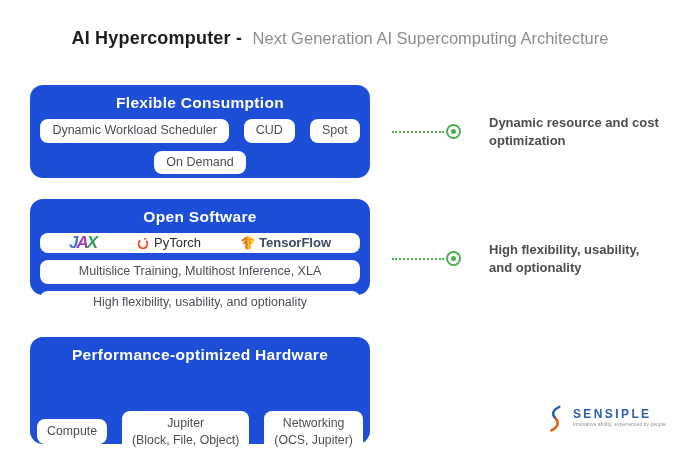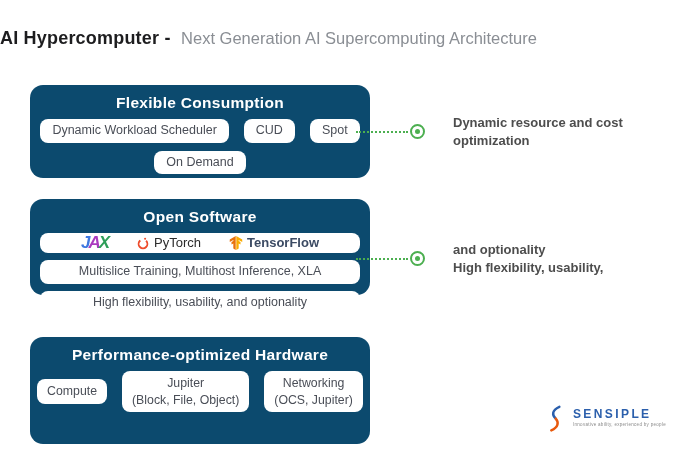--- a/index.html
+++ b/index.html
@@ -1,54 +1,54 @@
 <!DOCTYPE html>
 <html><head>
 <meta charset="utf-8">
 <style>
   html,body{margin:0;padding:0;background:#fff;}
   .canvas{
     position:relative;width:680px;height:450px;background:#ffffff;overflow:hidden;
     font-family:"Liberation Sans", sans-serif;
   }
-  .title{position:absolute;top:28px;left:0;width:100%;white-space:nowrap;}
+  .title{position:absolute;top:28px;left:0;width:100%;text-align:center;white-space:nowrap;}
   .title .t-bold{font-size:18px;font-weight:bold;color:#1d1d1f;letter-spacing:.2px;}
   .title .t-sub{font-size:16.5px;color:#8a8e94;margin-left:6px;}
 
   .layer{
     position:absolute;left:30px;width:340px;box-sizing:border-box;
-    background:#0c4a6e;border-radius:13px;padding:7px 10px;
+    background:#1d4ed8;border-radius:13px;padding:7px 10px;
     display:flex;flex-direction:column;align-items:center;
   }
   .layer h2{margin:2px 0 7px 0;font-size:15.5px;font-weight:bold;color:#ffffff;letter-spacing:.3px;}
   .layer1{top:85px;height:93px;}
   .layer2{top:199px;height:96px;}
-  .layer3{top:337px;height:107px;}
+  .layer3{top:337px;height:107px;gap:40px;}
 
   .row{display:flex;justify-content:center;align-items:center;gap:15px;width:100%;}
   .row + .row{margin-top:8px;}
   .pill{
     background:#ffffff;border-radius:8px;color:#4a4e57;font-size:12.5px;
     padding:4px 12px;white-space:nowrap;line-height:1.25;text-align:center;
   }
   .pill-wide{width:100%;box-sizing:border-box;padding:4px 8px;}
   .layer2 .pill-wide + .pill-wide{margin-top:7px;}
   .pill-2line{padding:4px 10px;font-size:12.3px;line-height:1.35;}
   .pill-2line span{display:block;}
-  .logos-pill{display:flex;justify-content:center;align-items:center;gap:28px;padding:4px 8px;height:20px;}
+  .logos-pill{display:flex;justify-content:center;align-items:center;gap:40px;padding:4px 8px;height:20px;}
 
   .logo{display:inline-flex;align-items:center;gap:4px;}
   .jax-wrap{font-weight:bold;font-style:italic;font-size:17px;letter-spacing:-2px;}
   .jax-j{color:#3E78E0;}
   .jax-a{color:#A93BBF;}
   .jax-x{color:#2E9E59;}
   .pt-text{font-size:13px;color:#2b2b2b;}
   .tf-text{font-size:13px;font-weight:bold;color:#3B4A63;}
 
-  .note{position:absolute;left:356px;display:flex;align-items:center;}
+  .note{position:absolute;left:392px;display:flex;align-items:center;}
   .note1{top:114px;}
   .note2{top:241px;}
   .note3{top:363px;}
   .dots{width:52px;height:0;border-top:2px dotted #4CAF50;}
   .target{
     width:11px;height:11px;border:2.5px solid #4CAF50;border-radius:50%;
     display:flex;align-items:center;justify-content:center;margin-left:2px;flex:none;
   }
   .target-dot{width:5px;height:5px;border-radius:50%;background:#4CAF50;}
   .note-text{margin:0 0 0 28px;font-size:13px;font-weight:bold;color:#4d4d4d;line-height:1.35;}
@@ -133,22 +133,22 @@
       <span>optimization</span>
     </p>
   </div>
 
   <div class="note note2">
     <span class="dots"></span>
     <span class="target">
         <span class="target-dot"></span>
       </span>
     <p class="note-text">
+      <span>High flexibility, usability,</span>
       <span>and optionality</span>
-      <span>High flexibility, usability,</span>
     </p>
   </div>
 
 
   <div class="brandmark">
     <svg width="13" height="30" viewBox="0 0 16 32">
       <path d="M14 1 C5 5 4.5 11 9.5 15.5" stroke="#2B5FAC" stroke-width="3" fill="none" stroke-linecap="round"></path>
       <path d="M9.5 15.5 C13.5 20 13 26 4 30" stroke="#E8590C" stroke-width="3" fill="none" stroke-linecap="round"></path>
     </svg>
     <span class="brand-col">

